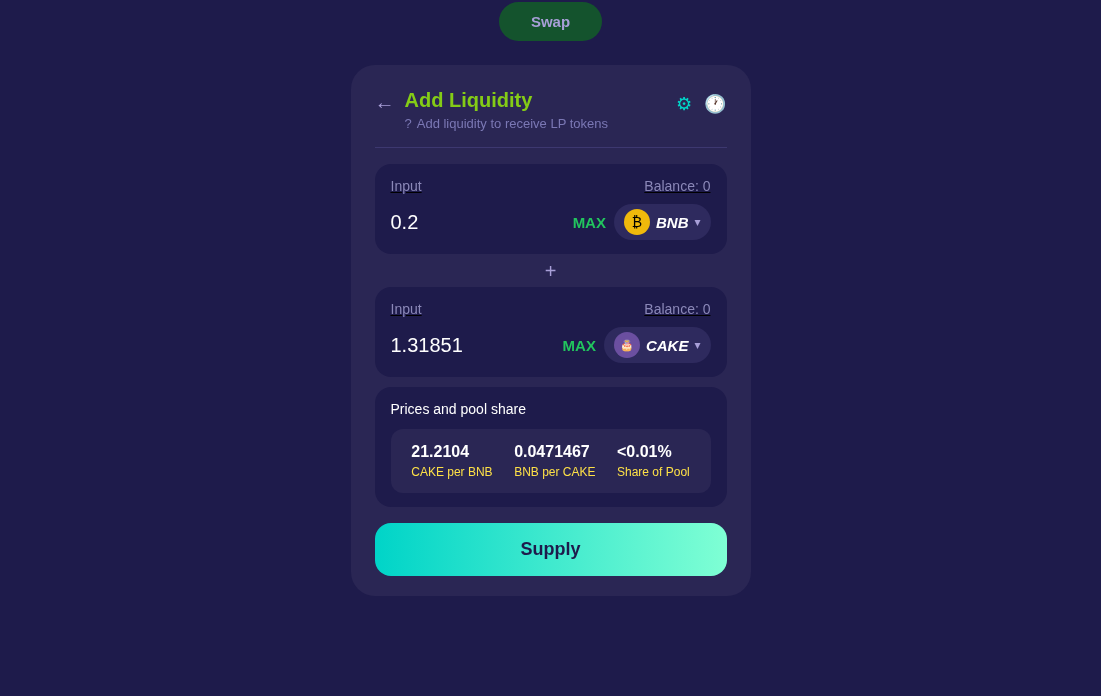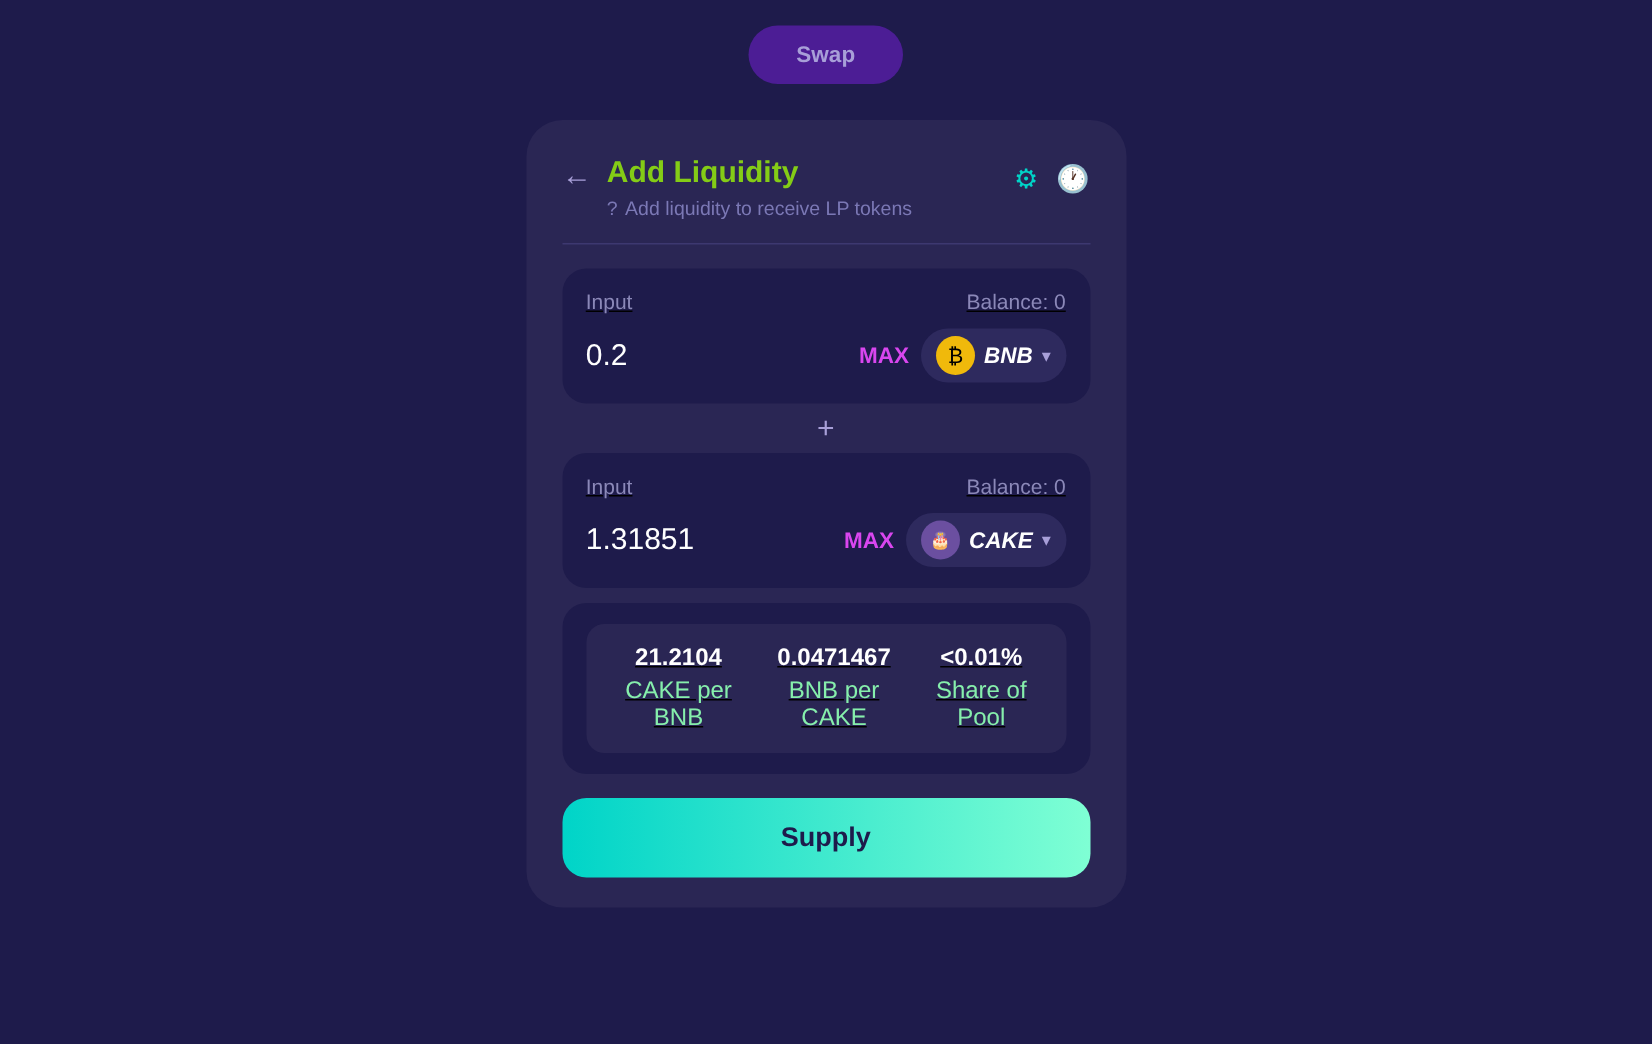--- a/index.html
+++ b/index.html
@@ -12,22 +12,22 @@
       display: flex;
       flex-direction: column;
       align-items: center;
       overflow: hidden;
     }
 
     
     .top-tabs {
       display: flex;
       gap: 4px;
-      margin-top: 17px;
-      background: #4c1d95;
+      margin-top: 2px;
+      background: #14532d;
       border-radius: 24px;
       padding: 4px;
     }
 
     .tab-btn {
       padding: 7px 28px;
       border-radius: 20px;
       border: none;
       cursor: pointer;
       font-size: 15px;
@@ -156,21 +156,21 @@
 
     .input-right {
       display: flex;
       align-items: center;
       gap: 8px;
     }
 
     .max-btn {
       background: none;
       border: none;
-      color: #d946ef;
+      color: #22c55e;
       font-size: 15px;
       font-weight: 700;
       cursor: pointer;
       text-align: center;
     }
 
     .token-selector {
       display: flex;
       align-items: center;
       gap: 6px;
@@ -229,36 +229,35 @@
       font-size: 14px;
       margin-bottom: 12px;
     }
 
     .prices-inner {
       background: #2a2654;
       border-radius: 12px;
       padding: 14px 10px;
       display: flex;
       justify-content: space-around;
-      text-align: center;
-      text-decoration: underline;
+      text-align: left;
     }
 
     .price-item {}
 
     .price-value {
       color: #ffffff;
       font-size: 16px;
       font-weight: 600;
       margin-bottom: 4px;
     }
 
     .price-label {
-      color: #86efac;
-      font-size: 16px;
+      color: #fde047;
+      font-size: 12px;
     }
 
     
     .supply-btn {
       width: 100%;
       padding: 16px;
       background: linear-gradient(90deg, #00d4c8, #7fffd4);
       border: none;
       border-radius: 16px;
       font-size: 18px;
@@ -345,20 +344,21 @@
           <div class="token-icon cake-circle">🎂</div>
           <span class="token-name">CAKE</span>
           <span class="chevron">▾</span>
         </button>
       </div>
     </div>
   </div>
 
   
   <div class="prices-box">
+    <div class="prices-title">Prices and pool share</div>
     <div class="prices-inner">
       <div class="price-item">
         <div class="price-value">21.2104</div>
         <div class="price-label">CAKE per BNB</div>
       </div>
       <div class="price-item">
         <div class="price-value">0.0471467</div>
         <div class="price-label">BNB per CAKE</div>
       </div>
       <div class="price-item">

